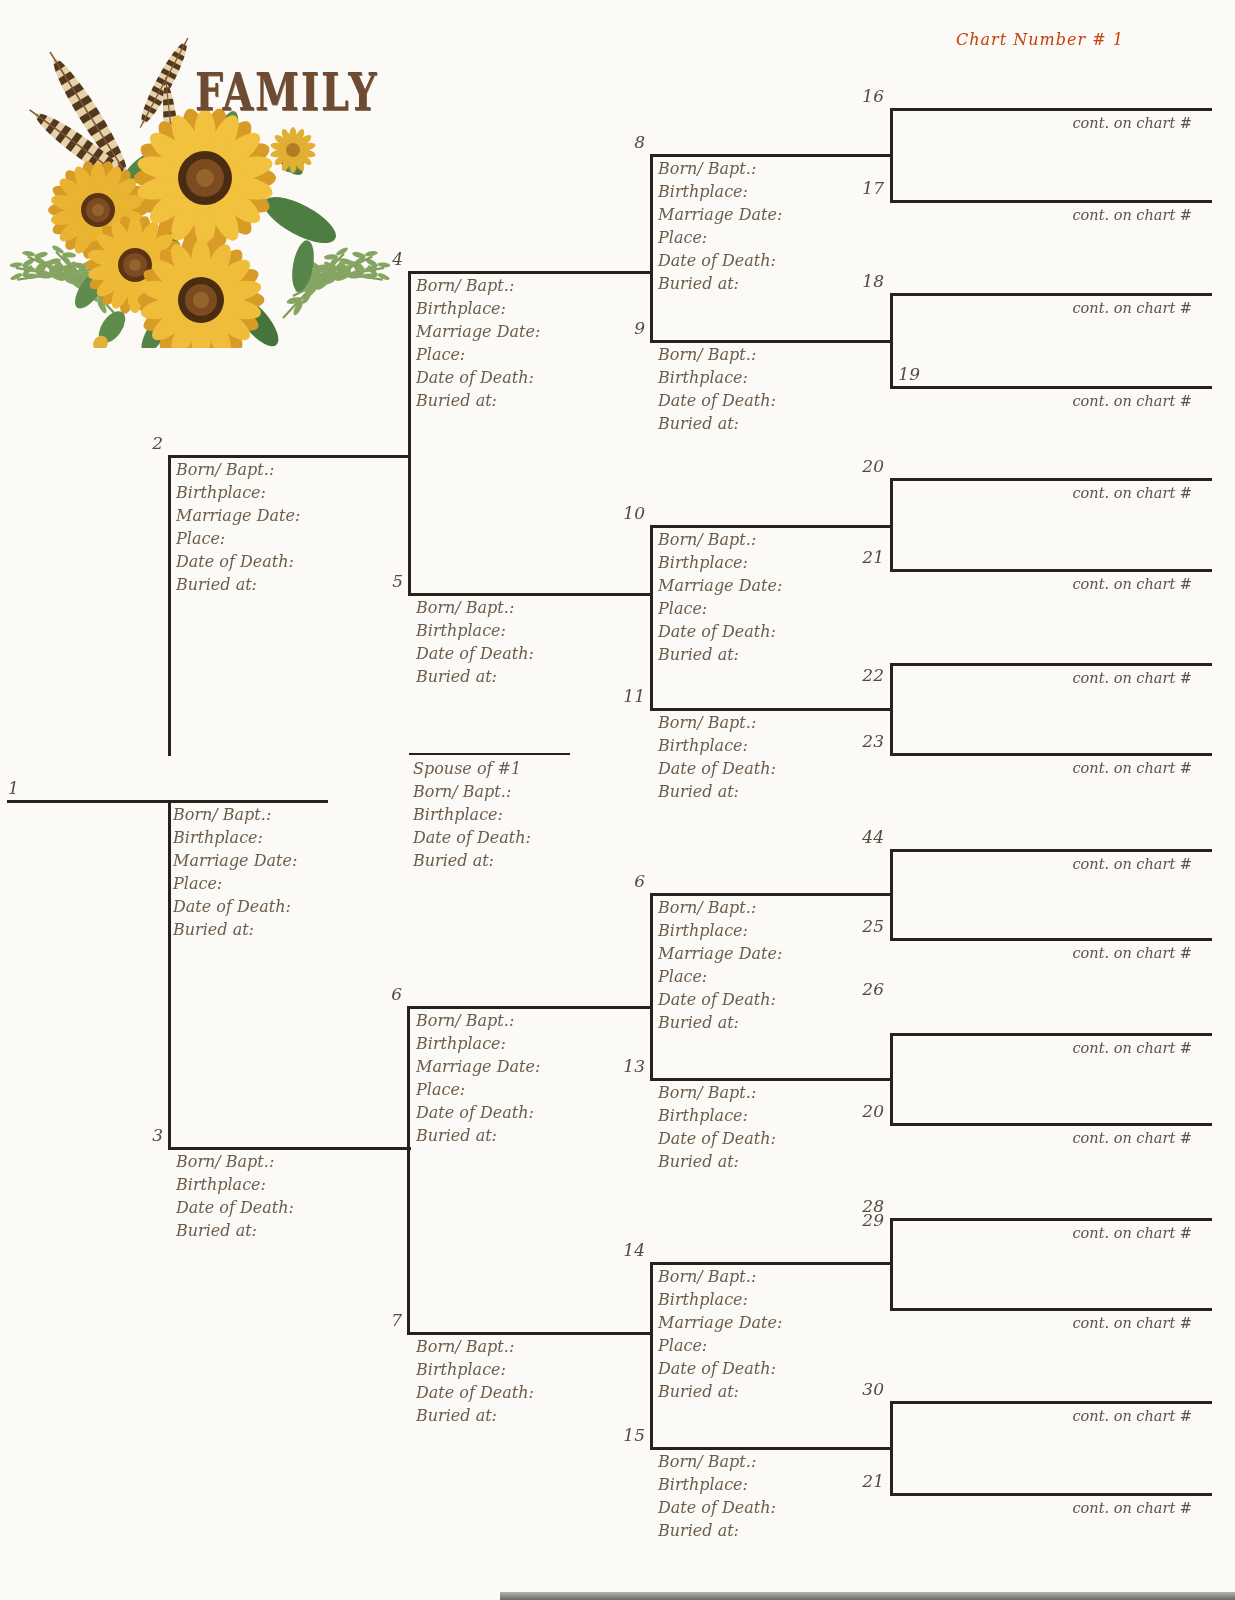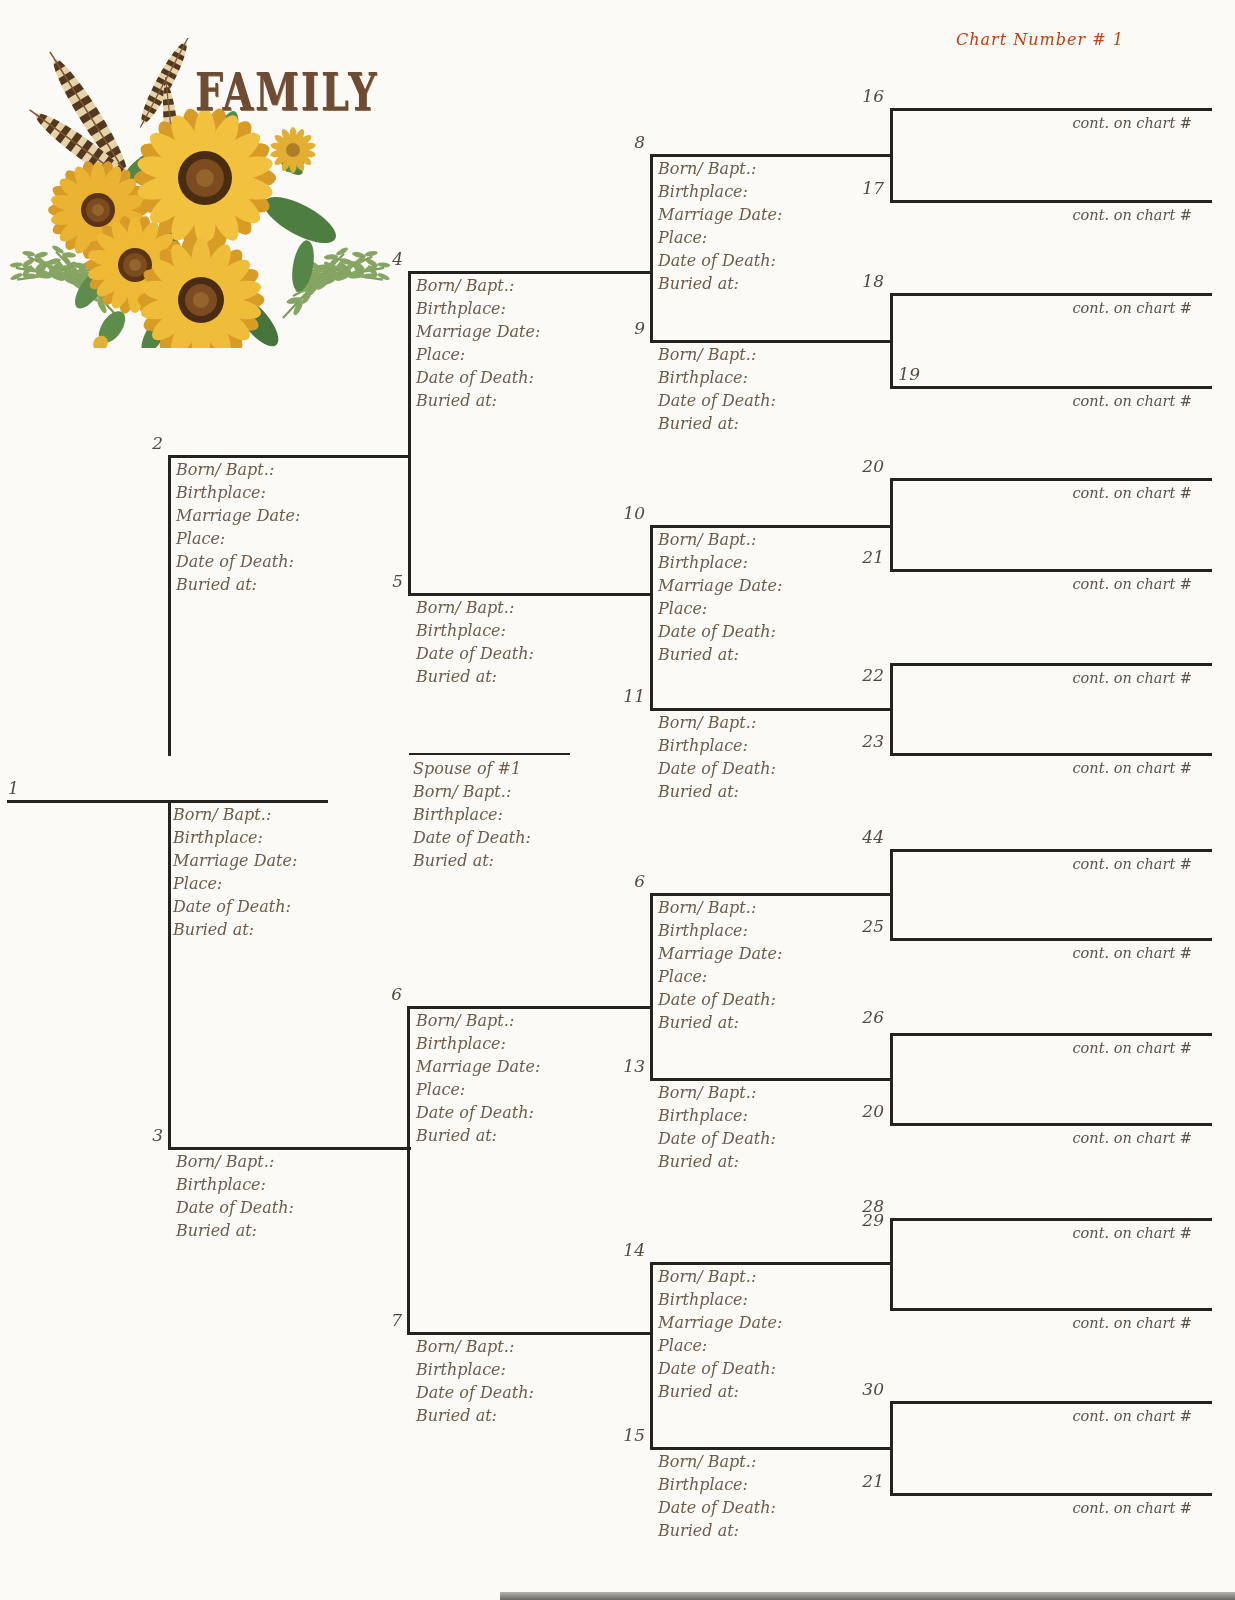--- a/index.html
+++ b/index.html
@@ -408,21 +408,21 @@
     <span class="num" style="left:844px;top:826px">44</span>
     <div class="hline" style="left:890px;top:849px;width:322px"></div>
     <div class="cont" style="left:1040px;top:856px">cont. on chart #</div>
   </div>
   <div>
     <span class="num" style="left:844px;top:915px">25</span>
     <div class="hline" style="left:890px;top:938px;width:322px"></div>
     <div class="cont" style="left:1040px;top:945px">cont. on chart #</div>
   </div>
   <div>
-    <span class="num" style="left:844px;top:1006px">26</span>
+    <span class="num" style="left:844px;top:978px">26</span>
     <div class="hline" style="left:890px;top:1033px;width:322px"></div>
     <div class="cont" style="left:1040px;top:1040px">cont. on chart #</div>
   </div>
   <div>
     <span class="num" style="left:844px;top:1100px">20</span>
     <div class="hline" style="left:890px;top:1123px;width:322px"></div>
     <div class="cont" style="left:1040px;top:1130px">cont. on chart #</div>
   </div>
   <div>
     <span class="num" style="left:844px;top:1195px">28</span>

